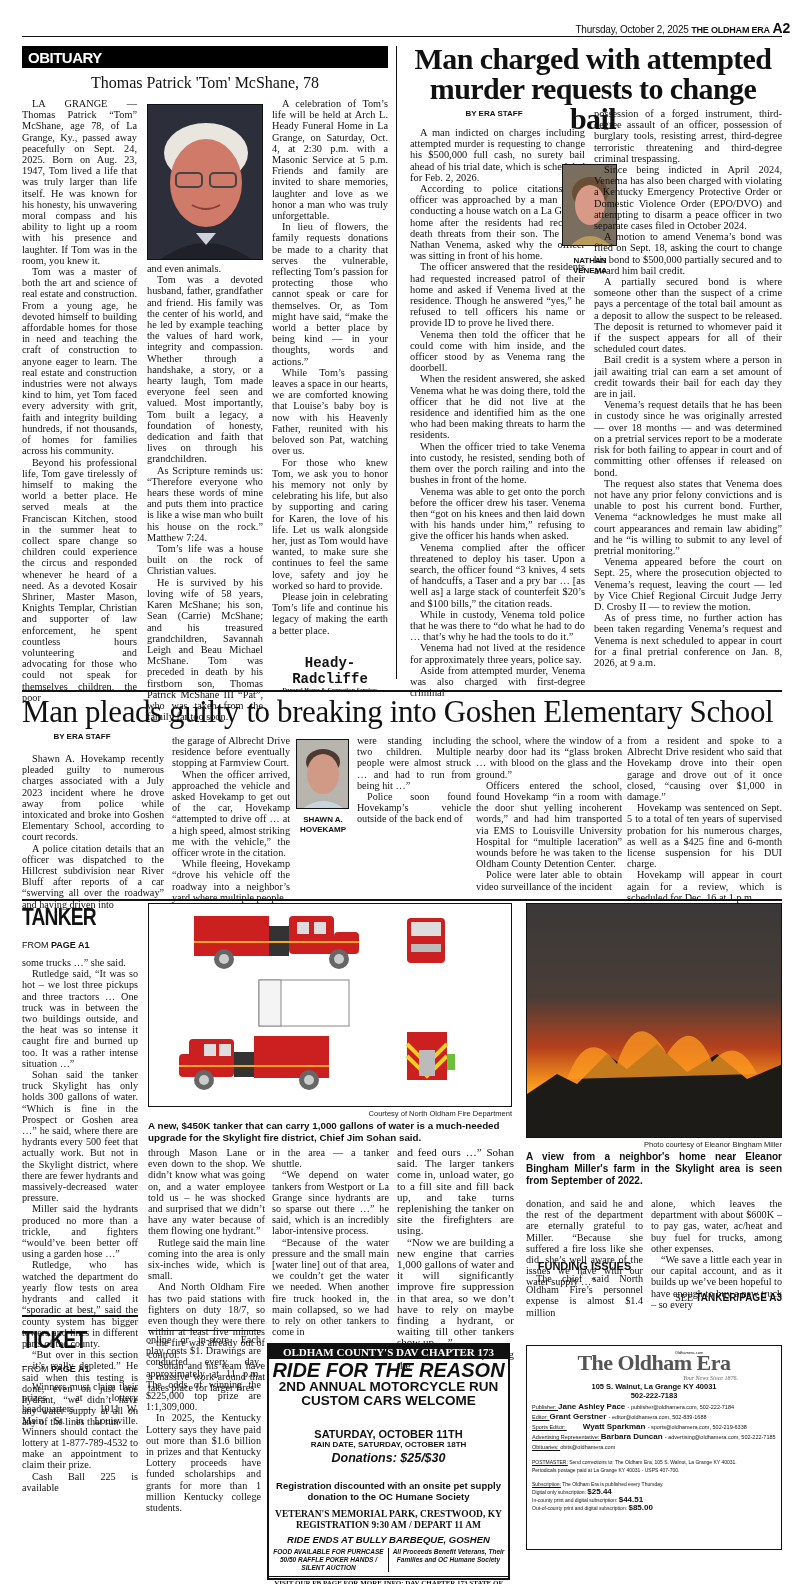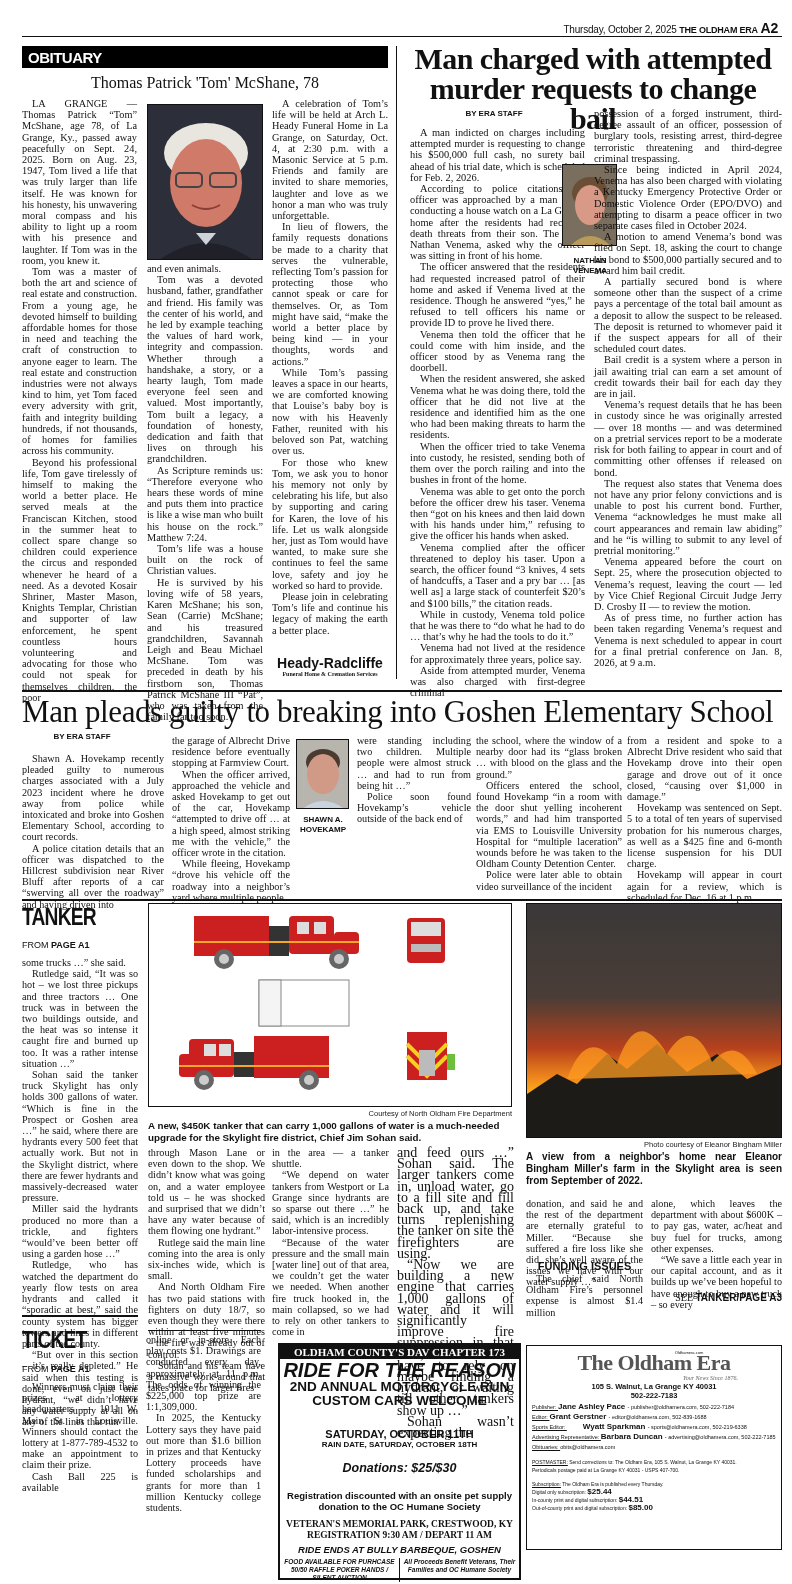--- a/index.html
+++ b/index.html
@@ -1,19 +1,19 @@
 <!DOCTYPE html>
 <html><head>
 <meta charset="utf-8">
 <style>
 *{box-sizing:border-box;margin:0;padding:0}
 body{width:792px;height:1584px;background:#fff;color:#111;font-family:"Liberation Serif","DejaVu Serif",serif;position:relative;overflow:hidden}
 .abs{position:absolute}
 .sans{font-family:"Liberation Sans","DejaVu Sans",sans-serif}
-.folio{position:absolute;top:20px;right:14px;font-size:10px;font-family:"Liberation Sans",sans-serif;letter-spacing:-0.2px}
+.folio{position:absolute;top:20px;right:2px;font-size:10px;font-family:"Liberation Sans",sans-serif;letter-spacing:-0.2px}
 .folio b{font-weight:700;font-size:9px}
 .folio .pg{font-size:14px;font-weight:700}
 .rule{position:absolute;background:#111;height:2px}
 .vrule{position:absolute;background:#111;width:1px}
 .col{position:absolute;font-size:10.6px;line-height:11.2px;text-align:justify;hyphens:auto}
 .col p{text-indent:10px}
 .col p.noind{text-indent:0}
 .byline{font-family:"Liberation Sans",sans-serif;font-weight:700;font-size:8px;text-align:center}
 .headline{font-family:"Liberation Serif",serif;font-weight:700;text-align:center;line-height:30px;font-size:30px;letter-spacing:-0.6px}
 .obit-bar{background:#000;color:#fff;font-family:"Liberation Sans",sans-serif;font-weight:700;font-size:15px;padding:3px 6px;letter-spacing:-0.5px}
@@ -67,21 +67,21 @@
   </div>
 <div class="col" id="obit-c3" style="left:272px;top:98px;width:116px;font-size:10.3px">
     <p>A celebration of Tom’s life will be held at Arch L. Heady Funeral Home in La Grange, on Saturday, Oct. 4, at 2:30 p.m. with a Masonic Service at 5 p.m. Friends and family are invited to share memories, laughter and love as we honor a man who was truly unforgettable.</p>
     <p>In lieu of flowers, the family requests donations be made to a charity that serves the vulnerable, reflecting Tom’s passion for protecting those who cannot speak or care for themselves. Or, as Tom might have said, “make the world a better place by being kind — in your thoughts, words and actions.”</p>
     <p>While Tom’s passing leaves a space in our hearts, we are comforted knowing that Louise’s baby boy is now with his Heavenly Father, reunited with his beloved son Pat, watching over us.</p>
     <p>For those who knew Tom, we ask you to honor his memory not only by celebrating his life, but also by supporting and caring for Karen, the love of his life. Let us walk alongside her, just as Tom would have wanted, to make sure she continues to feel the same love, safety and joy he worked so hard to provide.</p>
     <p>Please join in celebrating Tom’s life and continue his legacy of making the earth a better place.</p>
   </div>
 
 <div class="abs" style="left:272px;top:655px;width:116px;text-align:center">
-  <div style="font-family:Liberation Sans, sans-serif;font-weight:700;font-size:14px">Heady-Radcliffe</div>
+  <div style="font-family:Liberation Mono, monospace;font-weight:700;font-size:14px">Heady-Radcliffe</div>
   <div style="font-family:'Liberation Serif',serif;font-weight:700;font-size:6px">Funeral Home &amp; Cremation Services</div>
 </div>
 
 <div class="vrule" style="left:396px;top:46px;height:633px"></div>
 
 <div class="abs headline" style="left:404px;top:44px;width:378px">Man charged with attempted murder requests to change bail</div>
 <div class="abs byline" style="left:404px;top:109px;width:180px">BY ERA STAFF</div>
 <div class="col" id="bail-c1" style="left:410px;top:127px;width:175px;font-size:10.4px">
     <p>A man indicted on charges including attempted murder is requesting to change his $500,000 full cash, no surety bail ahead of his trial date, which is scheduled for Feb. 2, 2026.</p>
     <p>According to police citations, an officer was approached by a man while conducting a house watch on a La Grange home after the residents had received death threats from their son. The man, Nathan Venema, asked why the officer was sitting in front of his home.</p>
@@ -216,21 +216,21 @@
     <p class="noind">through Mason Lane or even down to the shop. We didn’t know what was going on, and a water employee told us – he was shocked and surprised that we didn’t have any water because of them flowing one hydrant.”</p>
     <p>Rutlege said the main line coming into the area is only six-inches wide, which is small.</p>
     <p>And North Oldham Fire has two paid stations with fighters on duty 18/7, so even though they were there within at least five minutes – the fire was already out of control.</p>
     <p>Sohan and his team have a massive work-around that takes place for larger fires</p>
   </div>
 <div class="col" id="tank-c3" style="left:272px;top:1147px;width:117px;font-size:10.2px">
     <p class="noind">in the area — a tanker shuttle.</p>
     <p>“We depend on water tankers from Westport or La Grange since hydrants are so sparse out there …” he said, which is an incredibly labor-intensive process.</p>
     <p>“Because of the water pressure and the small main [water line] out of that area, we couldn’t get the water we needed. When another fire truck hooked in, the main collapsed, so we had to rely on other tankers to come in</p>
   </div>
-<div class="col" id="tank-c4" style="left:397px;top:1147px;width:117px;font-size:14px">
+<div class="col" id="tank-c4" style="left:397px;top:1147px;width:117px;font-size:11px">
     <p class="noind">and feed ours …” Sohan said. The larger tankers come in, unload water, go to a fill site and fill back up, and take turns replenishing the tanker on site the firefighters are using.</p>
     <p>“Now we are building a new engine that carries 1,000 gallons of water and it will significantly improve fire suppression in that area, so we don’t have to rely on maybe finding a hydrant, or waiting till other tankers show up …”</p>
     <p>Sohan wasn’t expecting the</p>
   </div>
 
 <div class="photo" style="left:526px;top:903px;width:256px;height:235px;background:linear-gradient(180deg,#3a3838 0%,#4a3d37 40%,#b7411c 62%,#f08a1b 75%,#ffb21e 82%,#2a2722 88%,#1f1d1a 100%)">
   <svg width="256" height="235" viewBox="0 0 256 235">
     <path d="M0 190 L30 170 L50 180 L80 150 L100 165 L130 140 L160 168 L190 150 L220 175 L256 160 L256 235 L0 235 Z" fill="#1d1b18"></path>
     <path d="M40 175 Q60 120 90 160 Q110 100 140 150 Q165 110 185 158 Q210 130 230 170" fill="#ff9b20" opacity="0.75"></path>
   </svg>
@@ -264,28 +264,28 @@
 </div>
 <div class="col" id="tick-c1" style="left:22px;top:1381px;width:116px;font-size:10.2px">
     <p>Winners must claim their prizes at lottery headquarters — 1011 W. Main St. in Louisville. Winners should contact the lottery at 1-877-789-4532 to make an appointment to claim their prize.</p>
     <p>Cash Ball 225 is available</p>
   </div>
 <div class="col" id="tick-c2" style="left:146px;top:1334px;width:115px;font-size:10.2px">
     <p class="noind">online or in-store. Each play costs $1. Drawings are conducted every day, approximately at 11 p.m. The odds of winning the $225,000 top prize are 1:1,309,000.</p>
     <p>In 2025, the Kentucky Lottery says they have paid out more than $1.6 billion in prizes and that Kentucky Lottery proceeds have funded scholarships and grants for more than 1 million Kentucky college students.</p>
   </div>
 
-<div class="ad" style="left:278px;top:1343px;width:243px;height:237px;padding:2px 3px">
+<div class="ad" style="left:267px;top:1343px;width:243px;height:237px;padding:2px 3px">
   <div style="font-family:'Liberation Serif',serif;font-weight:700;font-size:11px;background:#111;color:#fff;margin:-2px -3px 1px;padding:1px 0">OLDHAM COUNTY'S DAV CHAPTER 173</div>
   <div style="font-weight:700;font-style:italic;font-size:20px;line-height:20px">RIDE FOR THE REASON</div>
   <div style="font-weight:700;font-size:13.5px;line-height:14px">2ND ANNUAL MOTORCYCLE RUN</div>
   <div style="font-weight:700;font-size:13.5px;line-height:14px">CUSTOM CARS WELCOME</div>
   <div style="font-weight:900;font-size:11px;margin-top:20px">SATURDAY, OCTOBER 11TH</div>
   <div style="font-weight:900;font-size:8px">RAIN DATE, SATURDAY, OCTOBER 18TH</div>
-  <div style="font-weight:700;font-style:italic;font-size:12.5px;margin-top:12px">Donations: $25/$30</div>
+  <div style="font-weight:700;font-style:italic;font-size:12.5px;margin-top:2px">Donations: $25/$30</div>
   <div style="font-weight:700;font-size:9.5px;line-height:11px;margin-top:15px">Registration discounted with an onsite pet supply donation to the OC Humane Society</div>
   <div style="font-family:'Liberation Serif',serif;font-weight:700;font-size:9.5px;line-height:11px;margin-top:7px">VETERAN'S MEMORIAL PARK, CRESTWOOD, KY</div>
   <div style="font-family:'Liberation Serif',serif;font-weight:700;font-size:9.5px;line-height:11px">REGISTRATION 9:30 AM /  DEPART 11 AM</div>
   <div style="font-weight:700;font-style:italic;font-size:9.5px;margin-top:3px">RIDE ENDS AT BULLY BARBEQUE, GOSHEN</div>
   <div style="display:flex;margin-top:3px;font-weight:700;font-style:italic;font-size:6.5px;line-height:8px">
     <div style="flex:1;border-right:1px solid #111;padding-right:3px">FOOD AVAILABLE FOR PURHCASE 50/50 RAFFLE POKER HANDS / SILENT AUCTION</div>
     <div style="flex:1;padding-left:3px">All Proceeds Benefit Veterans, Their Families and OC Humane Society</div>
   </div>
   <div style="border-top:1.5px solid #111;margin:4px -3px 0;padding-top:2px;font-family:'Liberation Serif',serif;font-weight:700;font-size:7px">VISIT OUR FB PAGE FOR MORE INFO: DAV CHAPTER 173 STATE OF KENTUCKY</div>
 </div>

